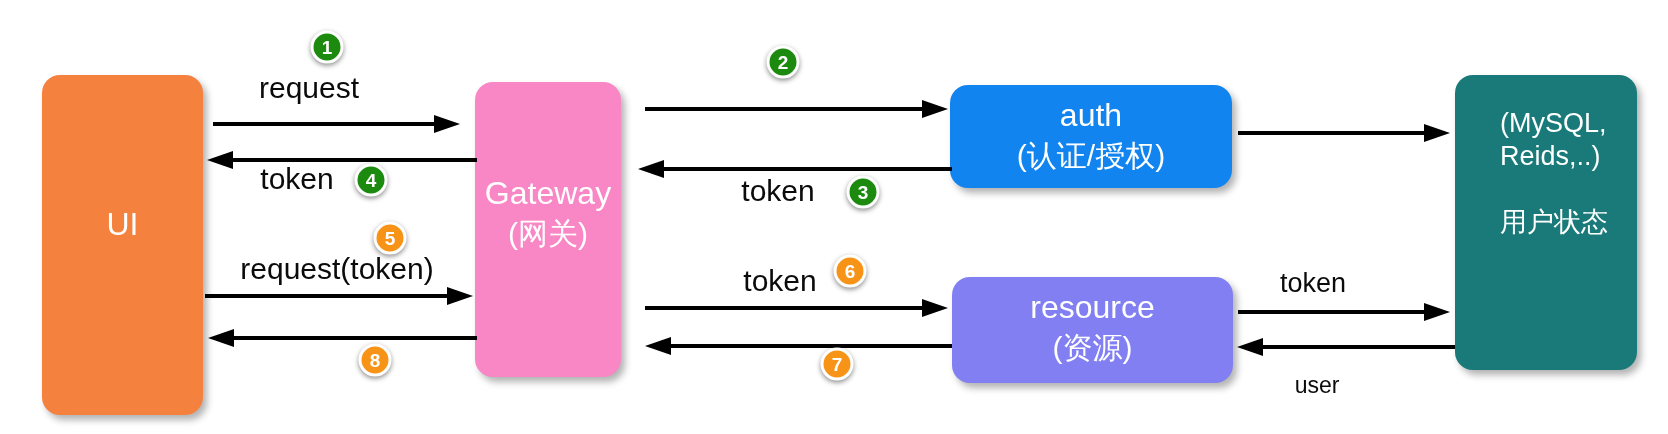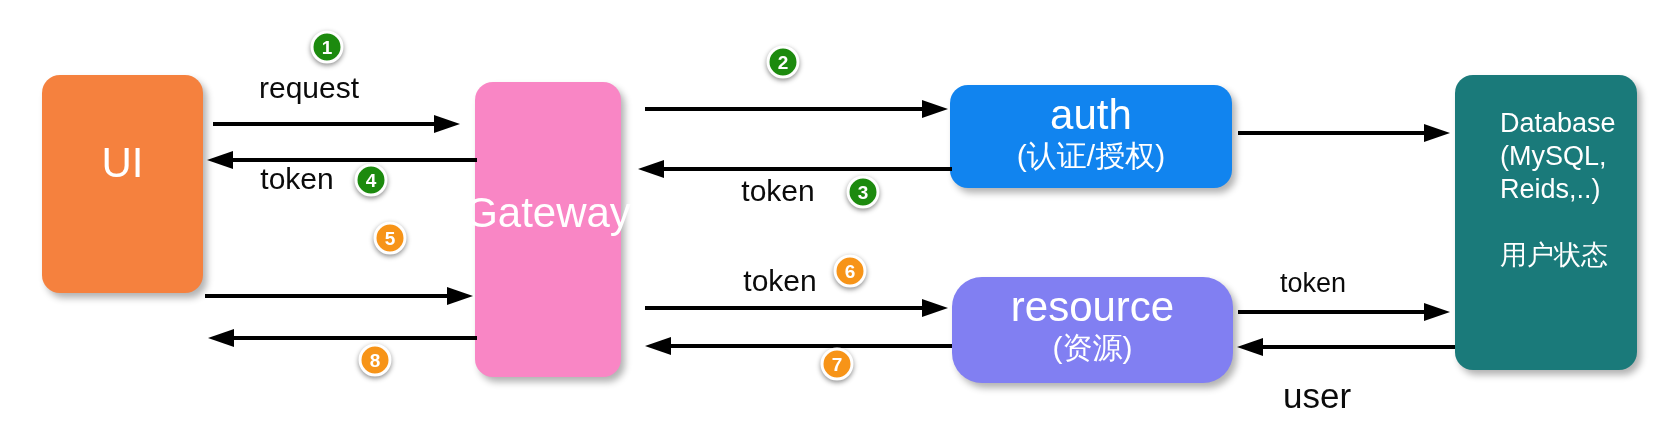--- a/index.html
+++ b/index.html
@@ -11,21 +11,21 @@
     overflow:hidden;
   }
   .node{
     position:absolute;
     border-radius:18px;
     display:flex;flex-direction:column;
     align-items:center;justify-content:center;
     color:#fff;text-align:center;
     box-shadow:4px 5px 7px rgba(0,0,0,0.30);
   }
-  .node .nlabel{font-size:42px;line-height:42px;white-space:nowrap;}
+  .node .nlabel{font-size:32px;line-height:42px;white-space:nowrap;}
   .node .nsub{font-size:30px;line-height:40px;white-space:nowrap;}
   .node .nlines{text-align:left;font-size:27px;line-height:33px;white-space:pre;}
   .arrow{position:absolute;height:4px;}
   .arrow .shaft{position:absolute;top:0;height:4px;background:#000;}
   .arrow .head{position:absolute;top:-7px;width:0;height:0;
     border-top:9px solid transparent;border-bottom:9px solid transparent;}
   .arrow .head.right{right:0;border-left:26px solid #000;}
   .arrow .head.left{left:0;border-right:26px solid #000;}
   .flabel{
     position:absolute;transform:translate(-50%,-50%);
@@ -37,44 +37,45 @@
     border:3px solid #fff;
     box-shadow:0 2px 5px rgba(0,0,0,0.45);
     display:flex;align-items:center;justify-content:center;
     color:#fff;font-weight:bold;font-size:19px;line-height:1;
   }
 </style>
 </head>
 <body>
 
 <div id="stage">
-    <div class="node" style="left: 42px; top: 75px; width: 161px; height: 218px; background: rgb(245, 129, 62);">
+    <div class="node" style="left: 42px; top: 75px; width: 161px; height: 340px; background: rgb(245, 129, 62);">
       <div class="ntext" style="transform: translateY(-21px);">
         <div class="nlabel">UI</div>
       </div>
     </div>
     <div class="node" style="left: 475px; top: 82px; width: 146px; height: 295px; background: rgb(249, 134, 197);">
       <div class="ntext" style="transform: translateY(-17px);">
         <div class="nlabel">Gateway</div>
+        <div class="nsub">(网关)</div>
       </div>
     </div>
     <div class="node" style="left: 950px; top: 85px; width: 282px; height: 103px; background: rgb(17, 132, 239);">
       <div class="ntext" style="transform: translateY(-2px);">
         <div class="nlabel">auth</div>
         <div class="nsub">(认证/授权)</div>
       </div>
     </div>
-    <div class="node" style="left: 952px; top: 277px; width: 281px; height: 106px; background: rgb(129, 127, 242); border-radius: 30px;">
+    <div class="node" style="left: 952px; top: 277px; width: 281px; height: 106px; background: rgb(129, 127, 242);">
       <div class="ntext" style="transform: translateY(-3px);">
         <div class="nlabel">resource</div>
         <div class="nsub">(资源)</div>
       </div>
     </div>
     <div class="node" style="left: 1455px; top: 75px; width: 182px; height: 295px; background: rgb(26, 122, 122); align-items: flex-start; justify-content: flex-start;">
-      <div class="nlines" style="padding-left: 45px; padding-top: 32px;"><div class="nline">Database</div><div class="nline">(MySQL,</div><div class="nline">Reids,..)</div><div class="nline">&nbsp;</div><div class="nline">用户状态</div></div>
+      <div class="nlines" style="padding-left: 45px; padding-top: 32px;"><div class="nline">(MySQL,</div><div class="nline">Reids,..)</div><div class="nline">&nbsp;</div><div class="nline">用户状态</div></div>
     </div>
     <div class="arrow" style="left: 213px; top: 122px; width: 247px;">
       <div class="shaft" style="left: 0px; right: 18px;"></div>
       <div class="head right"></div>
     </div>
     <div class="arrow" style="left: 207px; top: 158px; width: 270px;">
       <div class="shaft" style="left: 18px; right: 0px;"></div>
       <div class="head left"></div>
     </div>
     <div class="arrow" style="left: 205px; top: 294px; width: 268px;">
@@ -108,24 +109,25 @@
     <div class="arrow" style="left: 1238px; top: 310px; width: 212px;">
       <div class="shaft" style="left: 0px; right: 18px;"></div>
       <div class="head right"></div>
     </div>
     <div class="arrow" style="left: 1237px; top: 345px; width: 218px;">
       <div class="shaft" style="left: 18px; right: 0px;"></div>
       <div class="head left"></div>
     </div>
     <div class="flabel" style="left: 309px; top: 88px; font-size: 30px;">request</div>
     <div class="flabel" style="left: 297px; top: 179px; font-size: 30px;">token</div>
+    <div class="flabel" style="left: 337px; top: 269px; font-size: 30px;">request(token)</div>
     <div class="flabel" style="left: 778px; top: 191px; font-size: 30px;">token</div>
     <div class="flabel" style="left: 780px; top: 281px; font-size: 30px;">token</div>
     <div class="flabel" style="left: 1313px; top: 283px; font-size: 27px;">token</div>
-    <div class="flabel" style="left: 1317px; top: 396px; font-size: 35px;">user</div>
+    <div class="flabel" style="left: 1317px; top: 385px; font-size: 23px;">user</div>
     <div class="badge" style="left: 327px; top: 47px; background: rgb(28, 138, 14);">1</div>
     <div class="badge" style="left: 783px; top: 62px; background: rgb(28, 138, 14);">2</div>
     <div class="badge" style="left: 863px; top: 192px; background: rgb(28, 138, 14);">3</div>
     <div class="badge" style="left: 371px; top: 180px; background: rgb(28, 138, 14);">4</div>
     <div class="badge" style="left: 390px; top: 238px; background: rgb(247, 148, 24);">5</div>
     <div class="badge" style="left: 850px; top: 271px; background: rgb(247, 148, 24);">6</div>
     <div class="badge" style="left: 837px; top: 364px; background: rgb(247, 148, 24);">7</div>
     <div class="badge" style="left: 375px; top: 360px; background: rgb(247, 148, 24);">8</div>
   </div>
 

